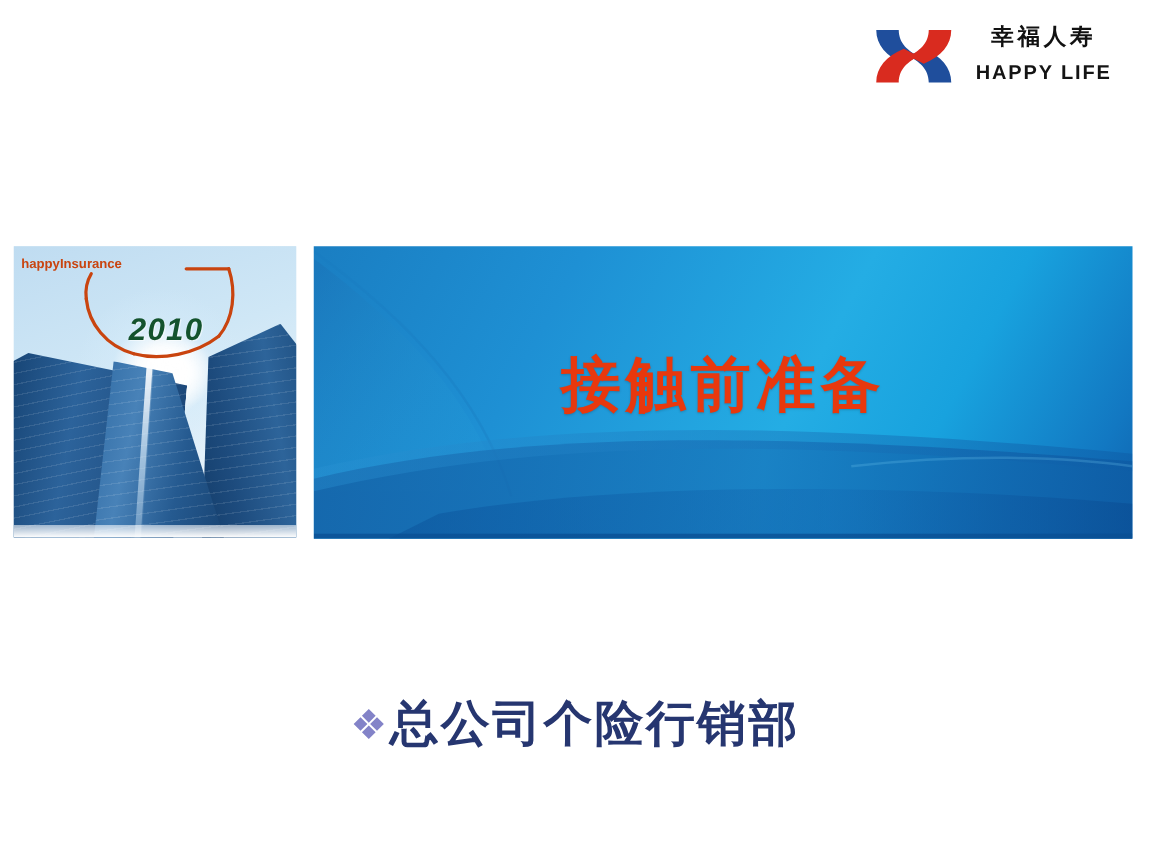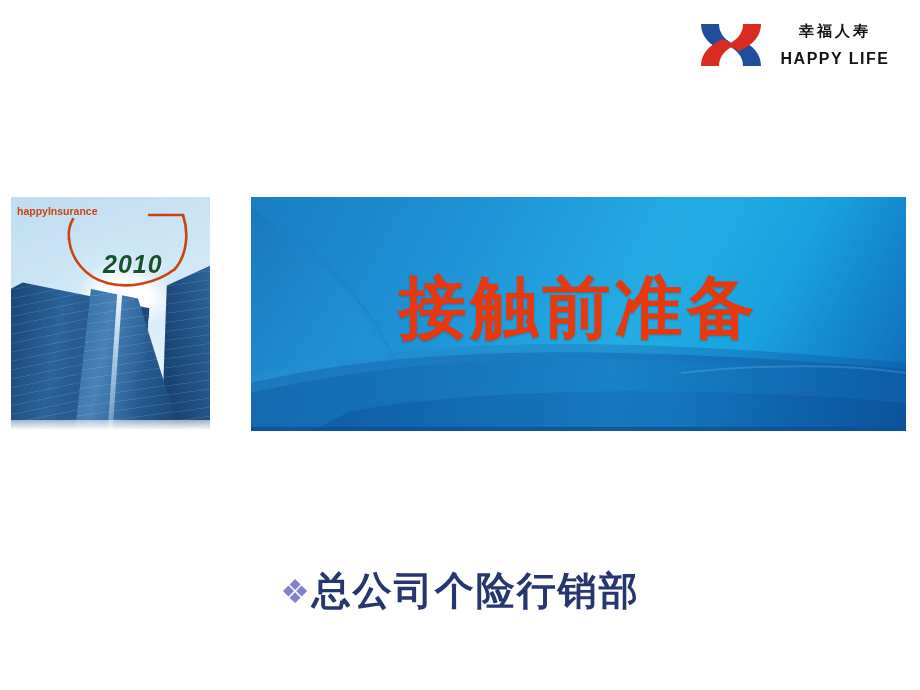--- a/index.html
+++ b/index.html
@@ -33,22 +33,22 @@
   #logo-text-block {
     position: absolute;
     left: 76px;
     top: 0px;
     width: 124px;
     height: 62px;
     text-align: center;
   }
   #logo-cn {
     display: block;
-    font-family: Liberation Serif, serif;
-    font-size: 15px;
+    font-family: Liberation Mono, monospace;
+    font-size: 18px;
     font-weight: bold;
     color: #111111;
     letter-spacing: 3px;
     line-height: 30px;
     white-space: nowrap;
   }
   #logo-en {
     display: block;
     font-family: "Liberation Sans", sans-serif;
     font-size: 16px;
@@ -57,21 +57,21 @@
     letter-spacing: 1.5px;
     line-height: 26px;
     white-space: nowrap;
   }
 
   
   #photo-card {
     position: absolute;
     left: 11px;
     top: 197px;
-    width: 199px;
+    width: 226px;
     height: 233px;
     overflow: hidden;
     background: #c9e2f2;
   }
   .sky {
     position: absolute;
     left: 0; top: 0; right: 0; bottom: 0;
     background:
       radial-gradient(circle at 52% 43%, #ffffff 0%, #ffffff 6%, rgba(255,255,255,0.85) 11%, rgba(214,236,250,0.45) 22%, rgba(190,225,247,0) 38%),
       linear-gradient(160deg, #bfdcf1 0%, #cfe7f6 40%, #e2f0fa 70%, #eff7fc 100%);
@@ -185,38 +185,37 @@
     width: 655px; height: 234px;
   }
   #banner-title {
     position: absolute;
     left: 0;
     top: 68px;
     width: 655px;
     text-align: center;
     box-sizing: border-box;
     font-family: "DejaVu Sans", "Liberation Sans", sans-serif;
-    font-size: 68px;
+    font-size: 48px;
     font-weight: bold;
     color: #e8380d;
     letter-spacing: 4px;
     line-height: 86px;
     white-space: nowrap;
     text-shadow: 0 1px 2px rgba(0,0,0,0.18);
   }
 
   
   #department-line {
     position: absolute;
     left: 0;
     top: 552px;
     width: 920px;
     text-align: center;
     white-space: nowrap;
-    margin-top: 12px;
   }
   #dept-bullet {
     font-family: "DejaVu Sans", sans-serif;
     font-size: 33px;
     color: #8383c8;
     vertical-align: middle;
     margin-right: 2px;
   }
   #dept-label {
     font-family: "DejaVu Serif", "Liberation Serif", serif;

